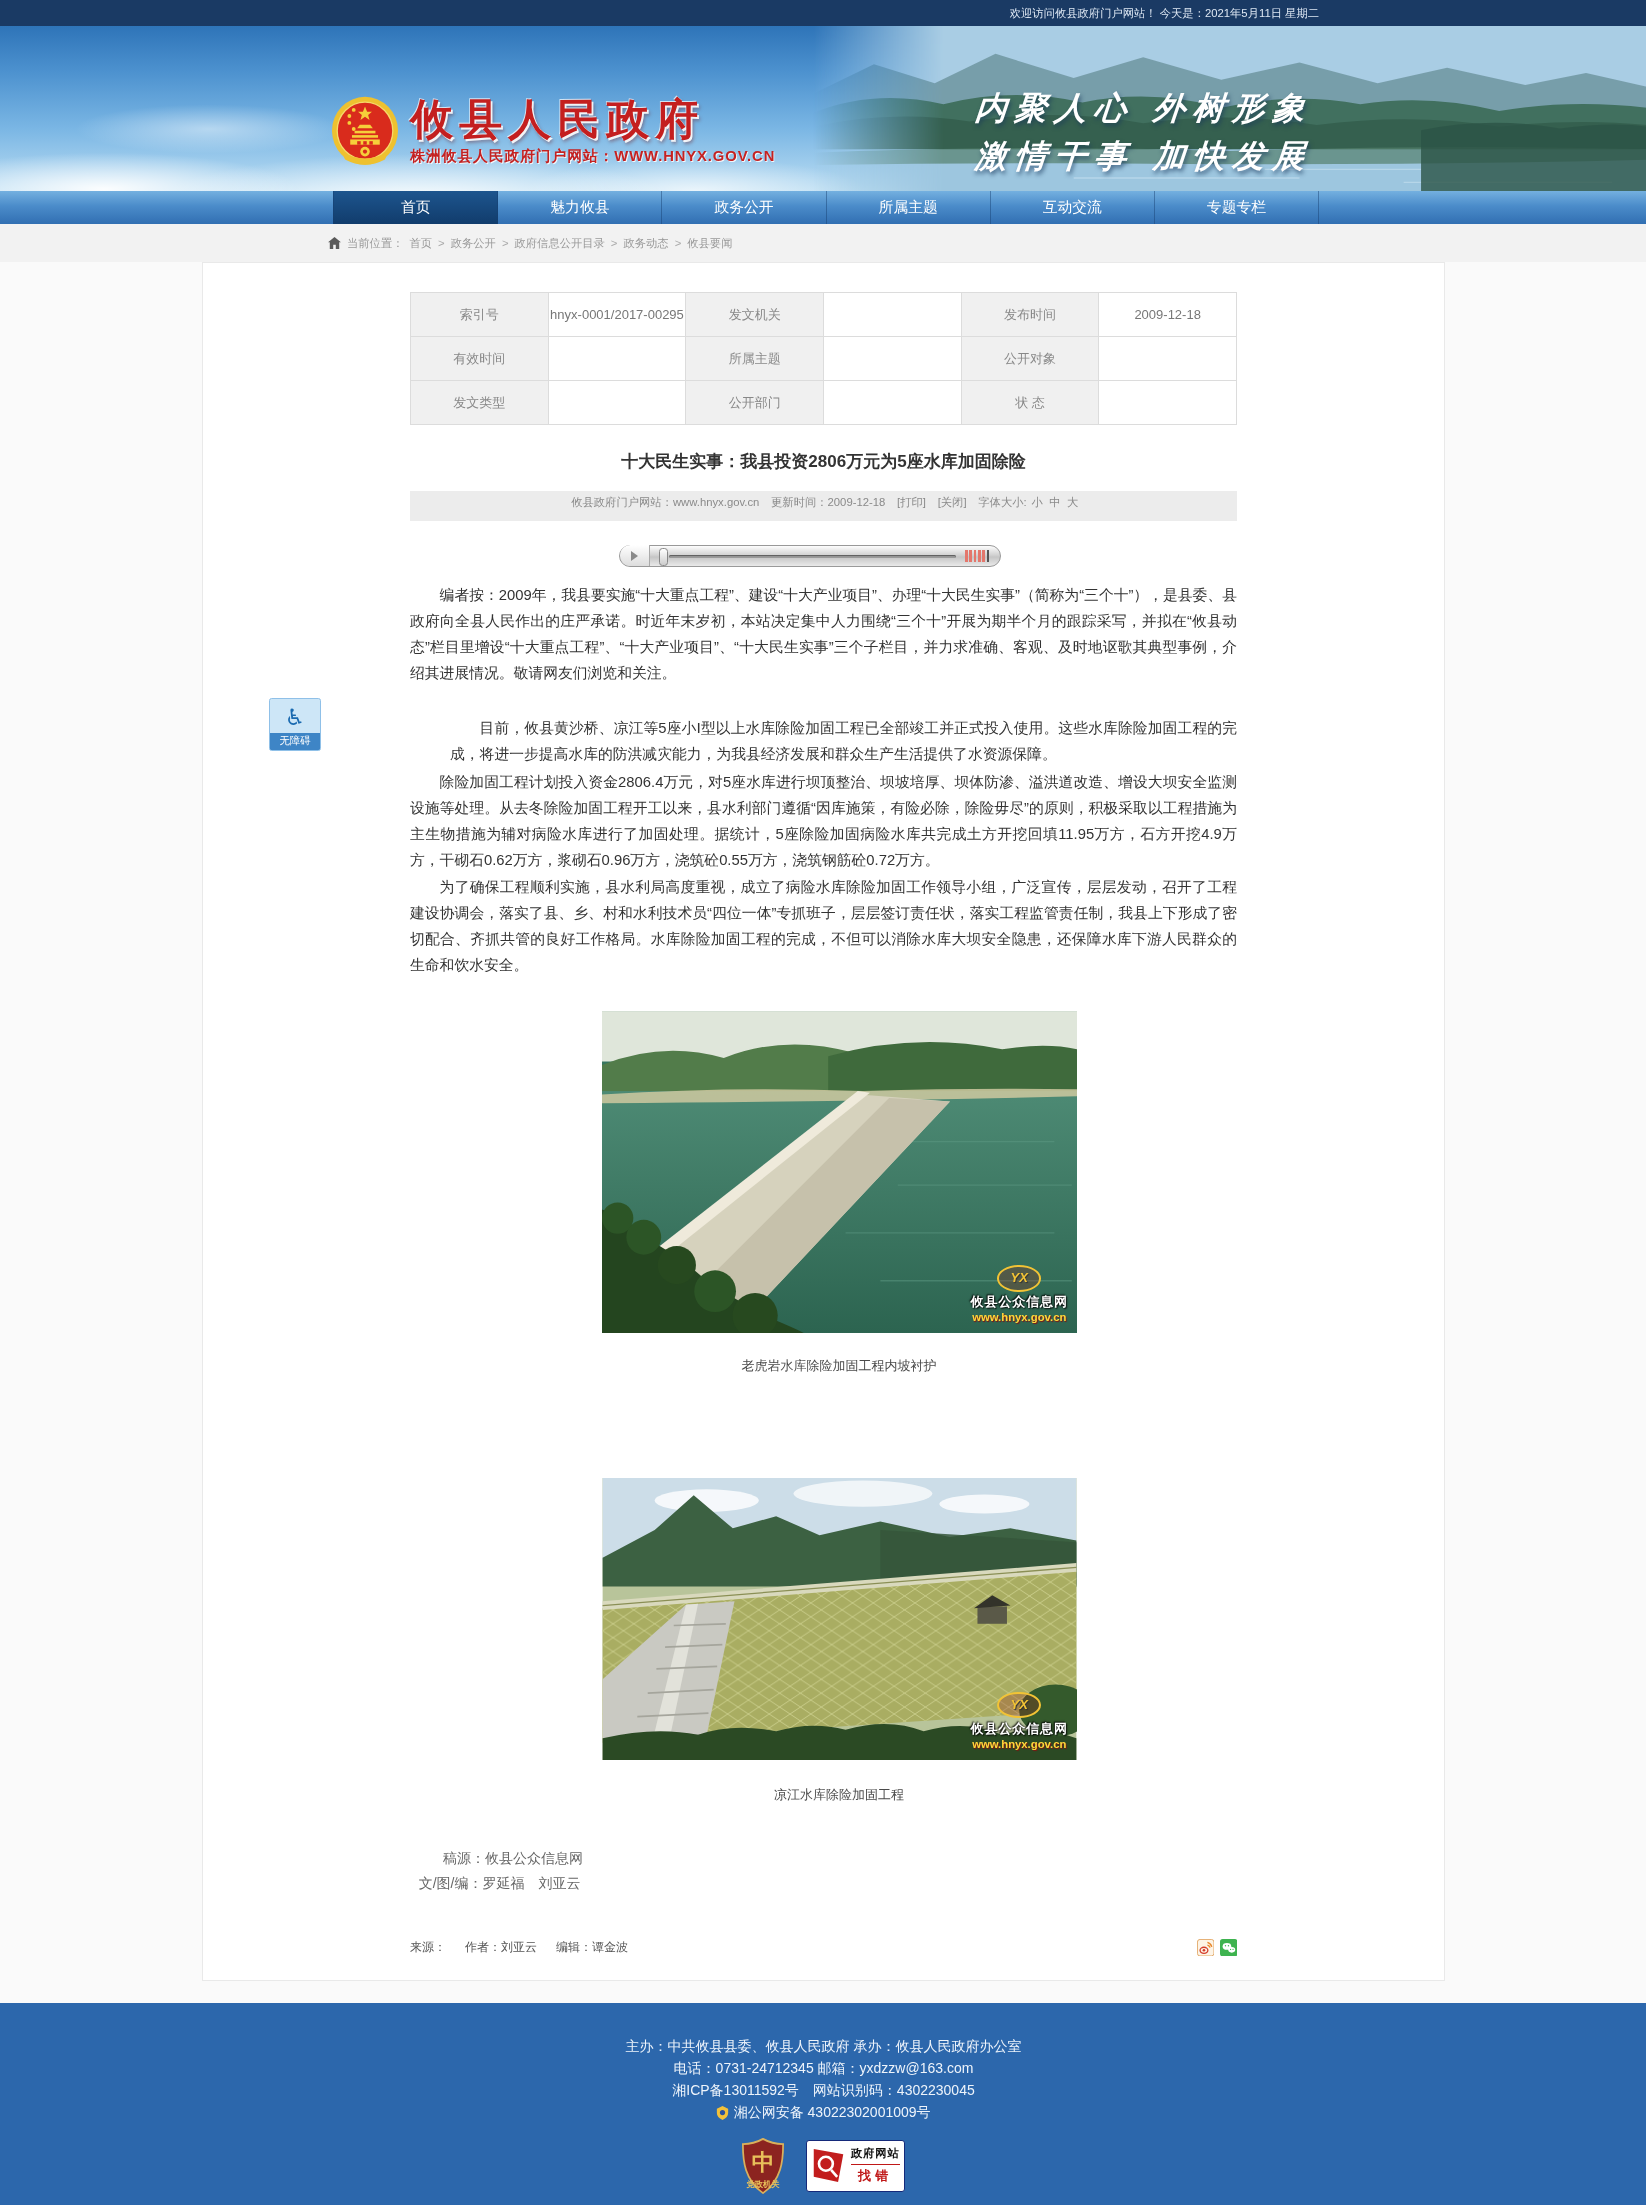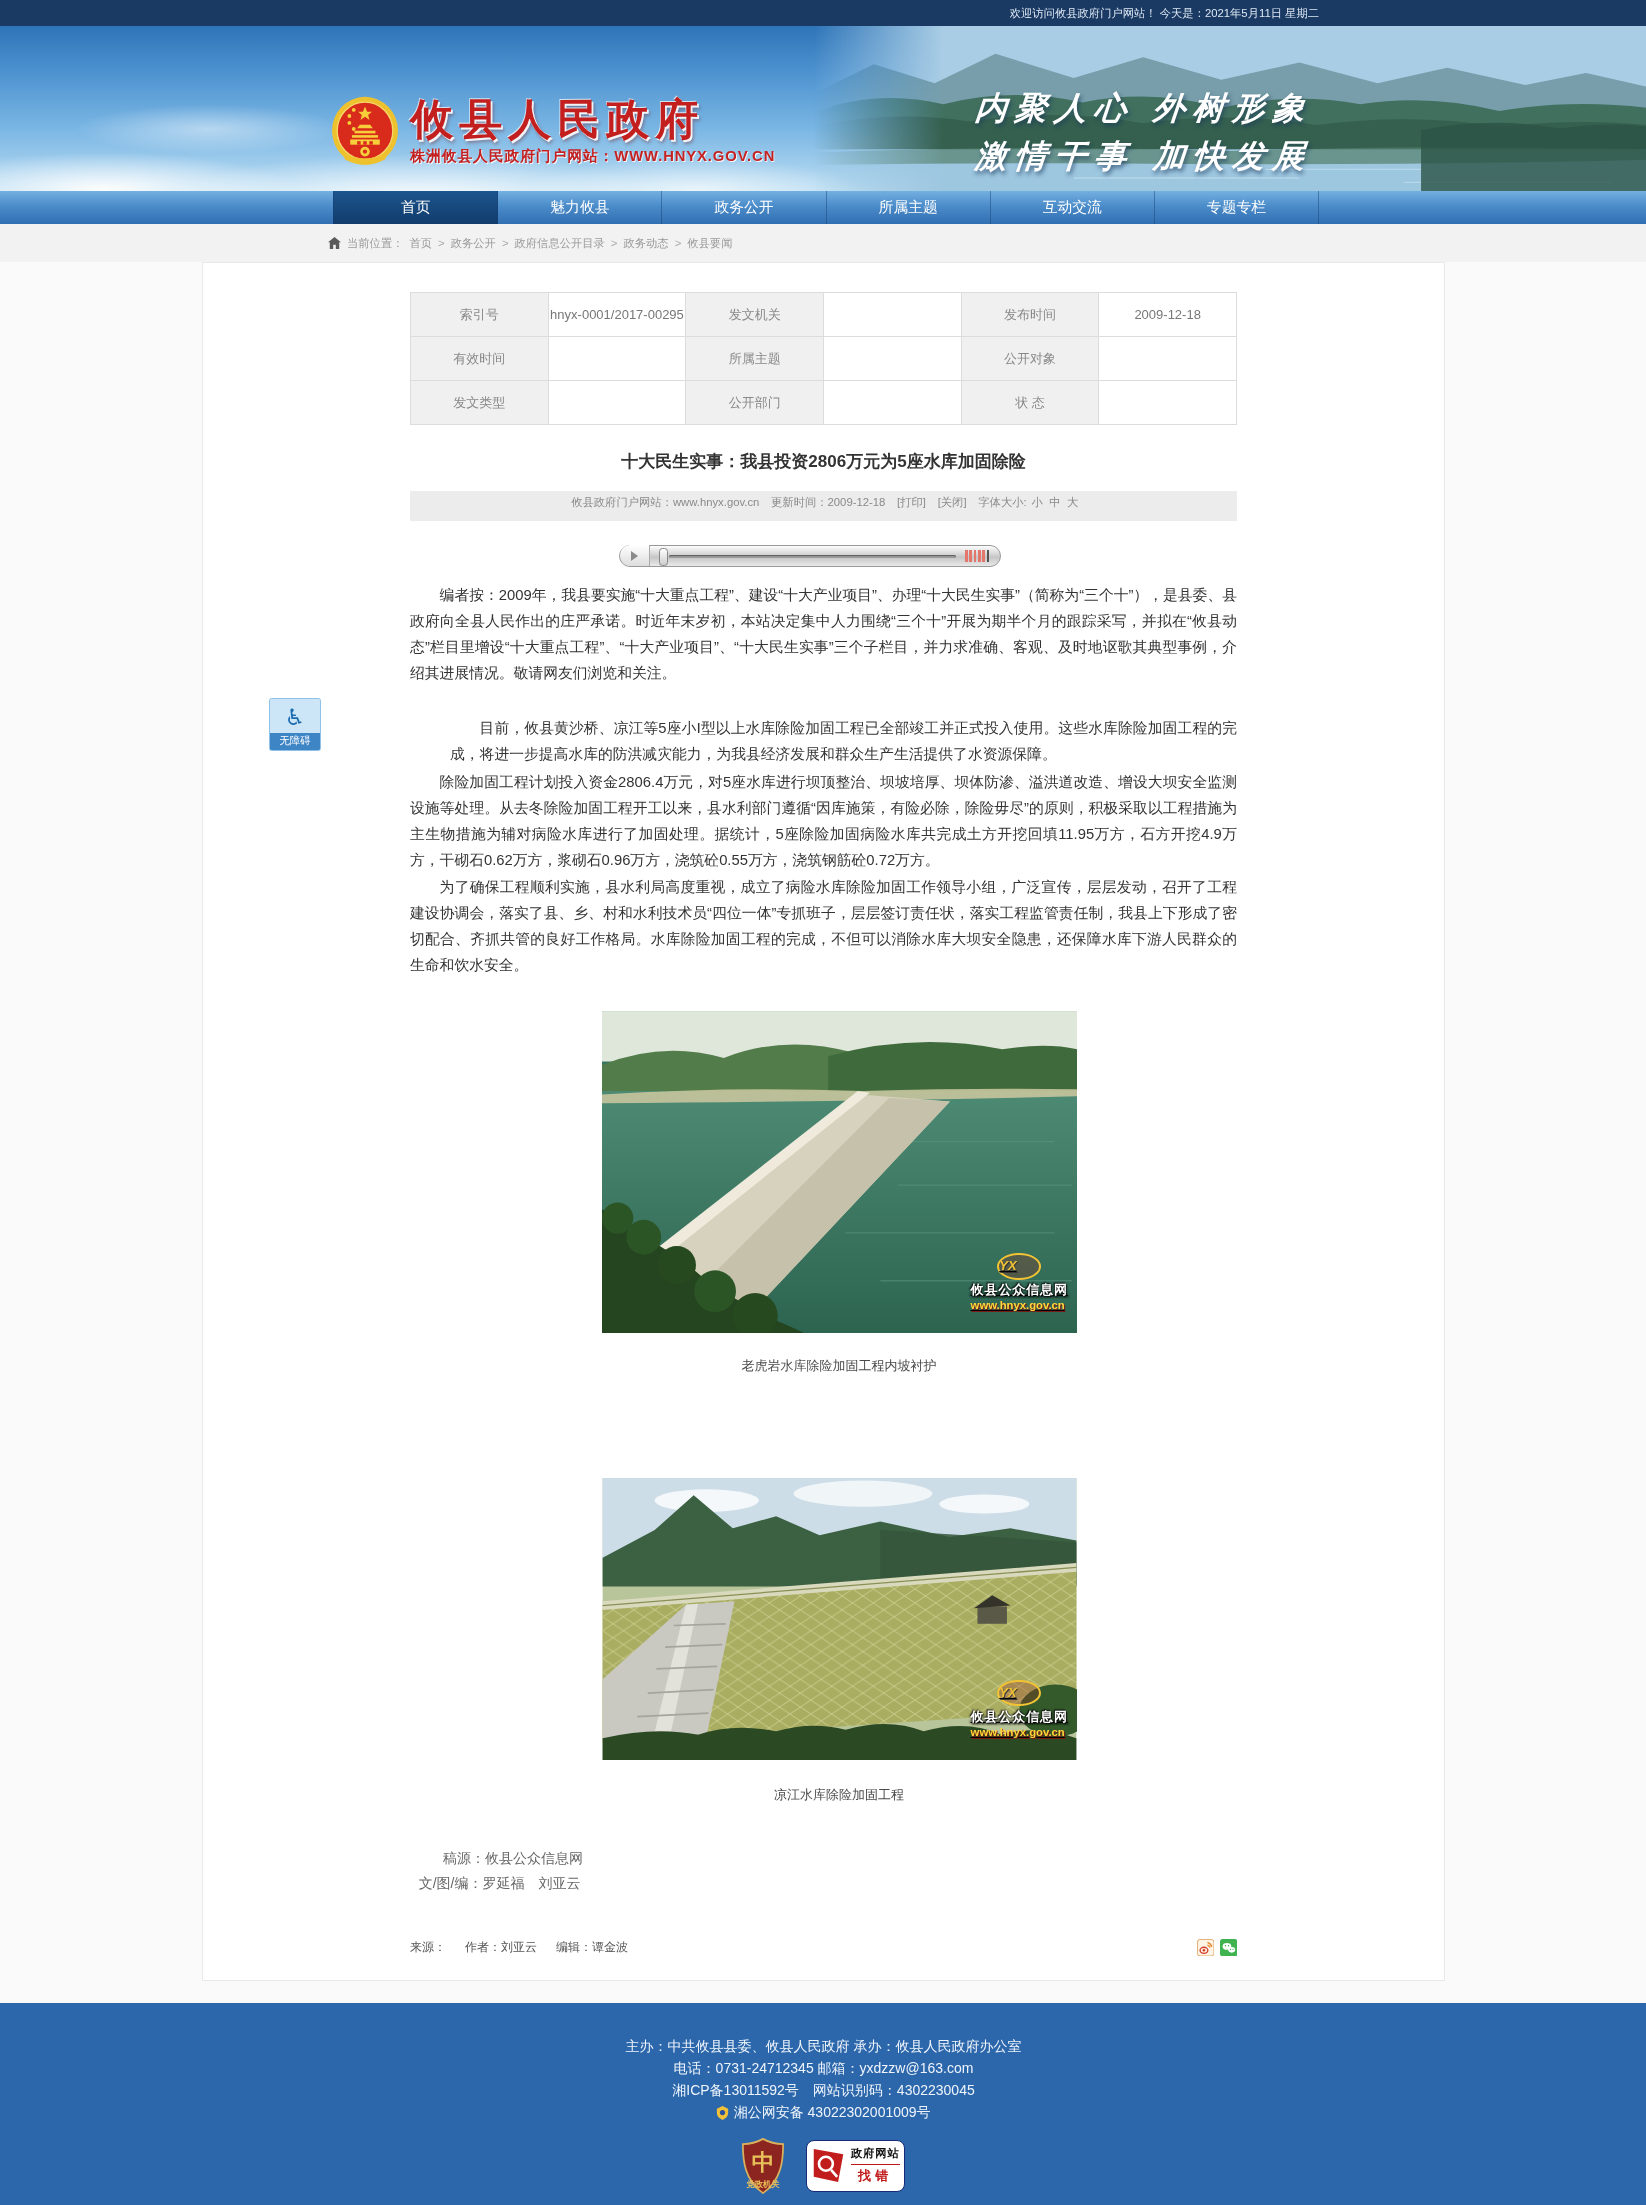--- a/index.html
+++ b/index.html
@@ -85,21 +85,21 @@
   .body-text p{margin:1.7px 0 0;text-indent:2em;}
   .body-text p:first-child{margin-top:0;}
   .body-text p.gap{margin-top:29px;margin-left:40px;}
 
   
   .figure{width:475px;margin:33px auto 0;position:relative;left:15.6px;font-size:0;}
   .figure.fig2{margin-top:104px;}
   .caption{width:475px;margin:25px auto 0;position:relative;left:15.6px;text-align:center;
     color:#4a4a4a;font-size:13px;line-height:15.6px;}
   .caption.c2{margin-top:27px;}
-  .wm{position:absolute;right:8.7px;bottom:22px;text-decoration:underline;}
+  .wm{position:absolute;right:8.7px;bottom:10px;text-align:center;}
   .wm-logo{width:40px;height:22.6px;margin:0 auto;border:2.6px solid #f2c335;border-radius:50%;
     color:#f2c335;font-weight:bold;font-style:italic;font-size:13px;line-height:22.6px;
     background:rgba(160,40,30,.28);text-shadow:0.9px 0.9px 0.9px #333;}
   .wm-name{color:#fff;font-weight:bold;font-size:13px;letter-spacing:0.9px;margin-top:1.7px;
     text-shadow:0.9px 0.9px 1.7px #000,-0.9px -0.9px 1.7px #000;}
   .wm-url{color:#ffd83a;font-weight:bold;font-size:11.3px;text-shadow:0.9px 0.9px 0.9px #801510;}
 
   
   .credits{width:827px;margin:43px auto 0;color:#666;font-size:14px;line-height:25px;}
   .credit-line1{padding-left:33px;}
@@ -108,21 +108,21 @@
     color:#555;font-size:12px;}
   .mb-left span{margin-right:15.6px;}
   .mb-icons{display:flex;gap:5.2px;}
   .mb-icons svg{cursor:pointer;}
 
   
   .footer{background:#2c67ac;color:#eef4fb;text-align:center;padding:32px 0 26px;font-size:14px;}
   .fline{line-height:22px;}
   .fline .shield-ico{vertical-align:-2.6px;margin-right:4.3px;}
   .badges{margin-top:14px;display:flex;justify-content:center;align-items:center;gap:22.6px;height:57px;}
-  .badge-zc{width:97px;height:50px;background:#fff;border:1.7px solid #14297a;border-radius:8px;
+  .badge-zc{width:97px;height:50px;background:#fff;border:1.7px solid #14297a;border-radius:3px;
     display:flex;align-items:center;justify-content:center;gap:6px;cursor:pointer;}
   .zc-text{text-align:center;}
   .zc1{color:#111;font-weight:bold;font-size:11.3px;letter-spacing:0.9px;border-bottom:1.7px solid #c01818;padding-bottom:2.6px;}
   .zc2{color:#c01818;font-weight:bold;font-size:13px;letter-spacing:4.3px;margin-top:2.6px;}
   .badge-shield{cursor:pointer;}
 
   
   .a11y{position:absolute;left:269px;top:698px;width:50px;border:0.9px solid #8fc0e8;border-radius:2.6px;
     overflow:hidden;text-align:center;background:#cde6f7;cursor:pointer;}
   .a11y-icon{height:34px;line-height:36px;font-size:22.6px;color:#1a6ab0;font-family:"DejaVu Sans",sans-serif;}

